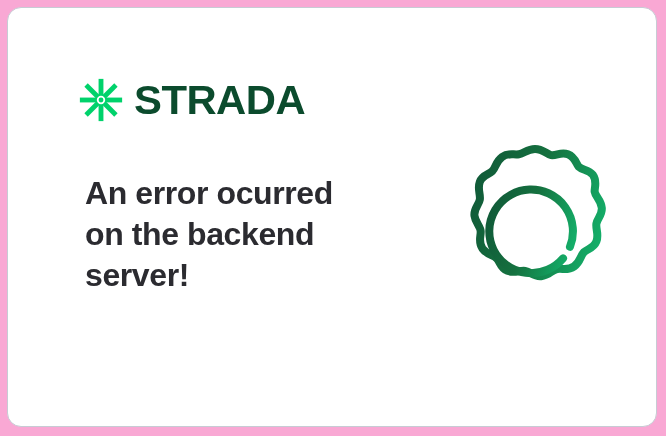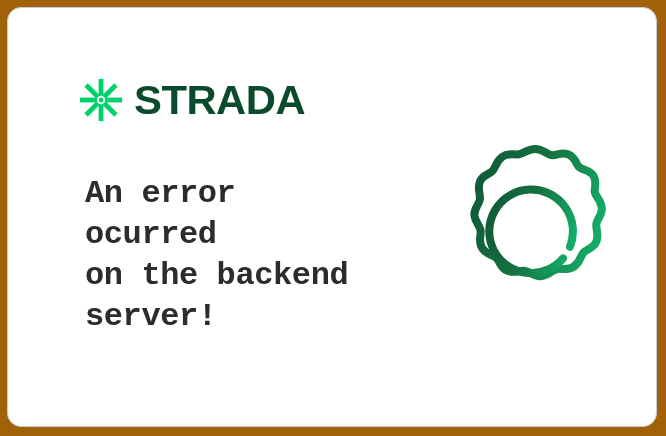--- a/index.html
+++ b/index.html
@@ -13,21 +13,21 @@
     height: 436px;
     overflow: hidden;
     font-family: "Liberation Sans", sans-serif;
     -webkit-font-smoothing: antialiased;
   }
 
   #page {
     position: relative;
     width: 666px;
     height: 436px;
-    background: #a16207;
+    background: #f9a8d4;
   }
 
   
   .card {
     position: absolute;
     left: 7px;
     top: 7px;
     width: 650px;
     height: 420px;
     box-sizing: border-box;
@@ -63,21 +63,21 @@
     transform: scaleX(1.02);
     transform-origin: left center;
   }
 
   
   .headline {
     position: absolute;
     left: 77px;
     top: 165px;
     width: 300px;
-    font-family: Liberation Mono, monospace;
+    font-family: Liberation Sans, sans-serif;
     font-size: 32px;
     font-weight: bold;
     line-height: 41px;
     letter-spacing: -0.4px;
     color: #2b2b30;
     white-space: pre-line;
   }
 
   
   .gear {

